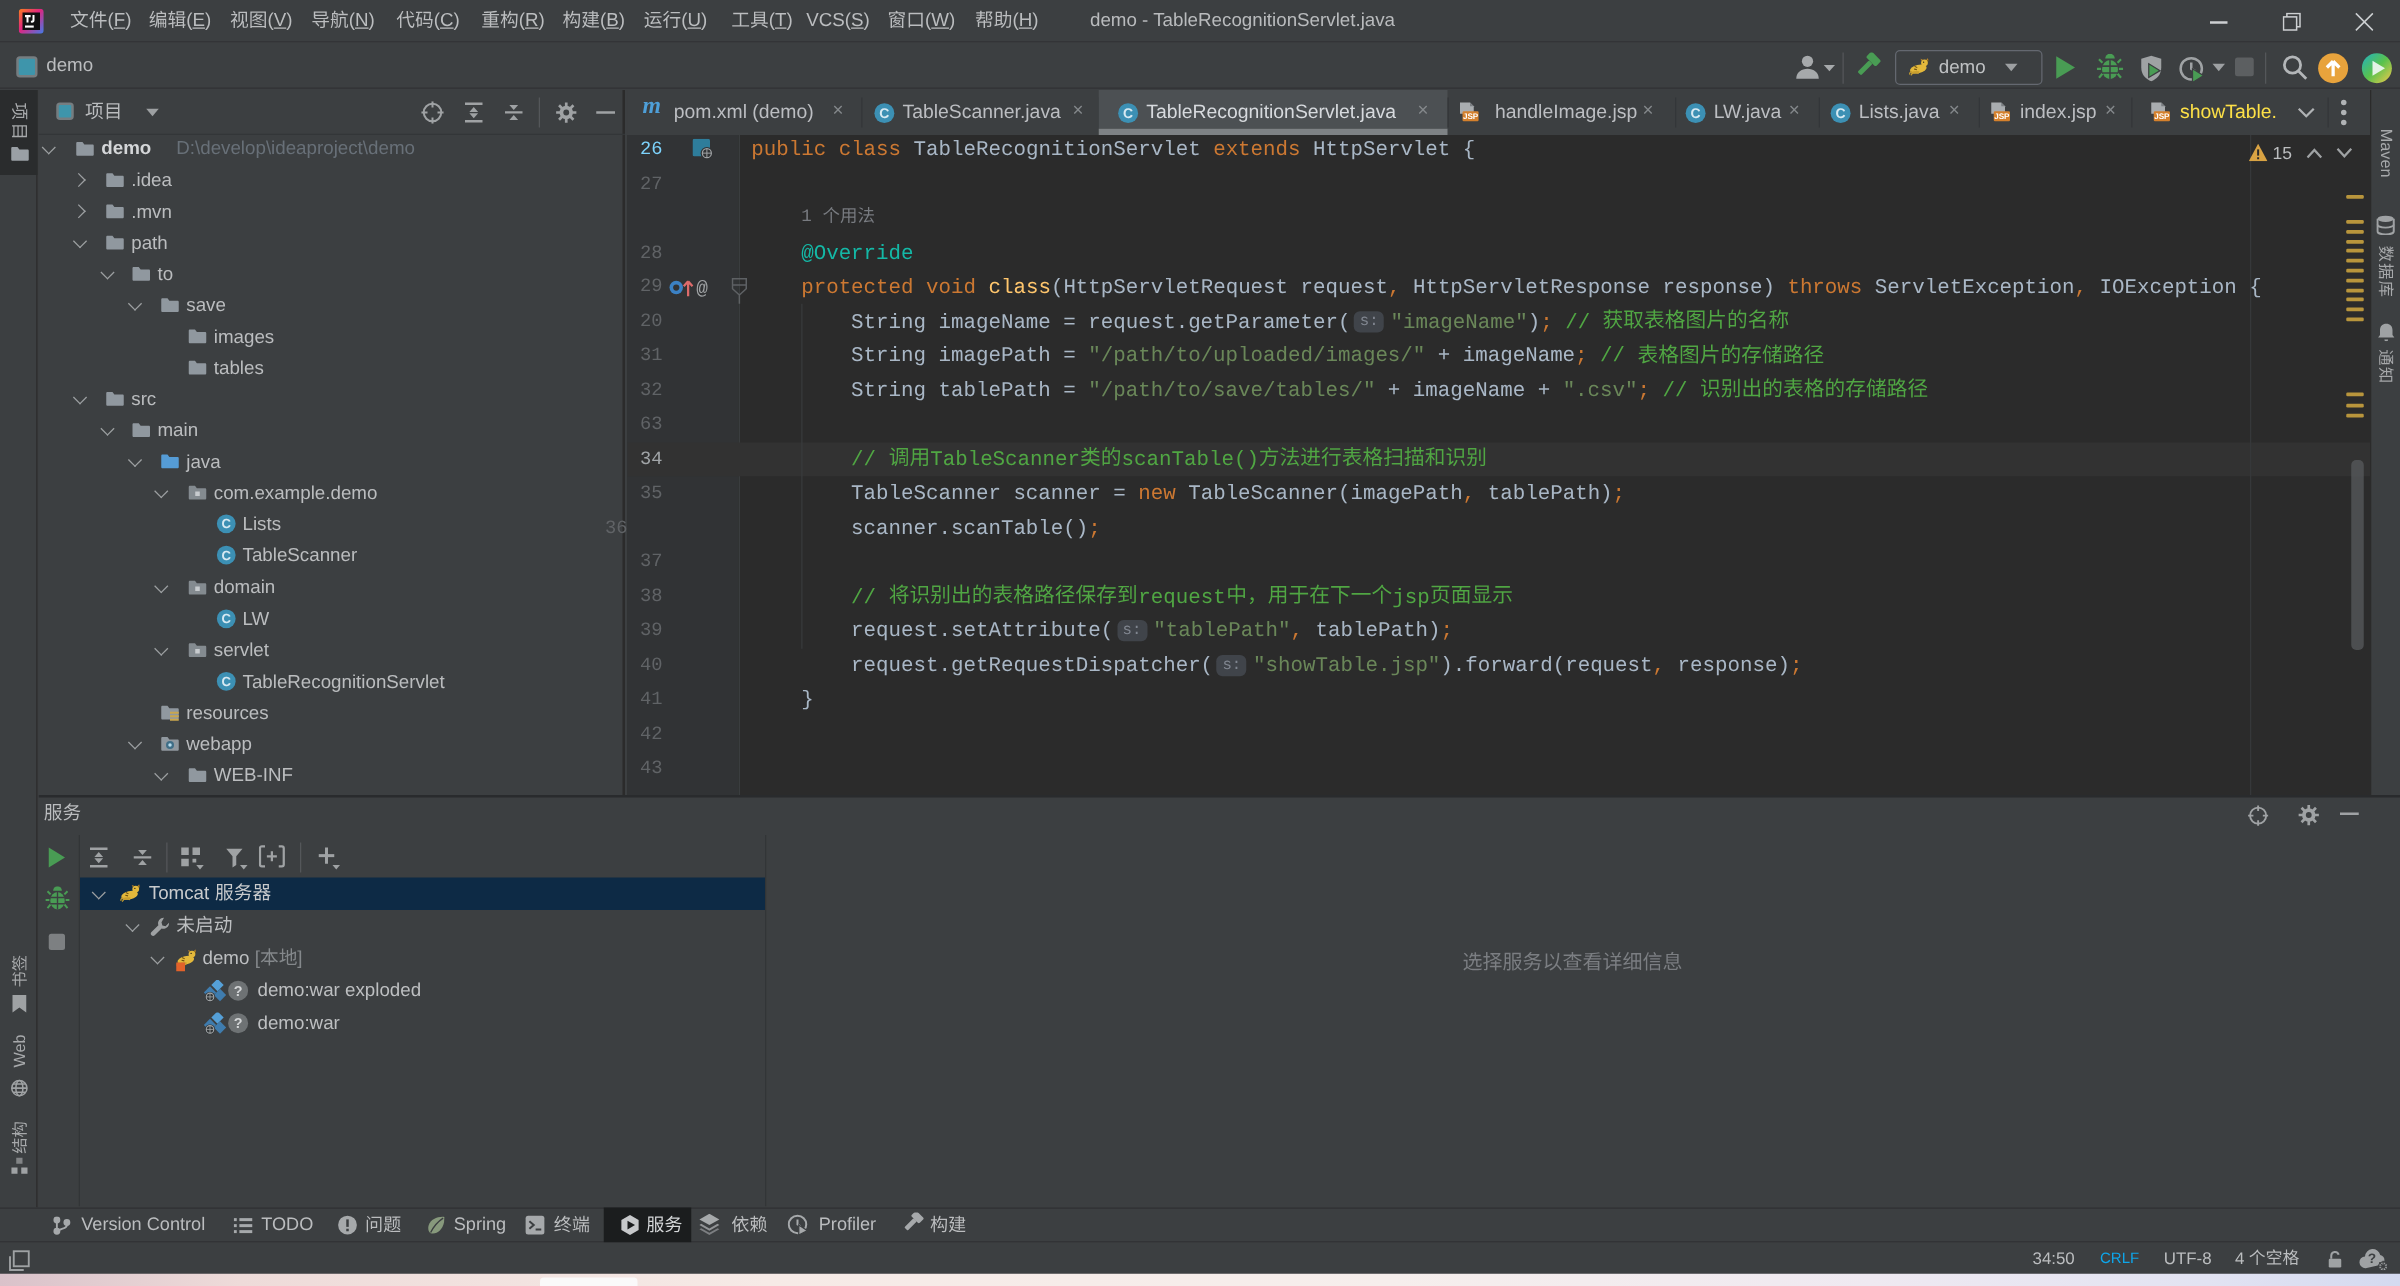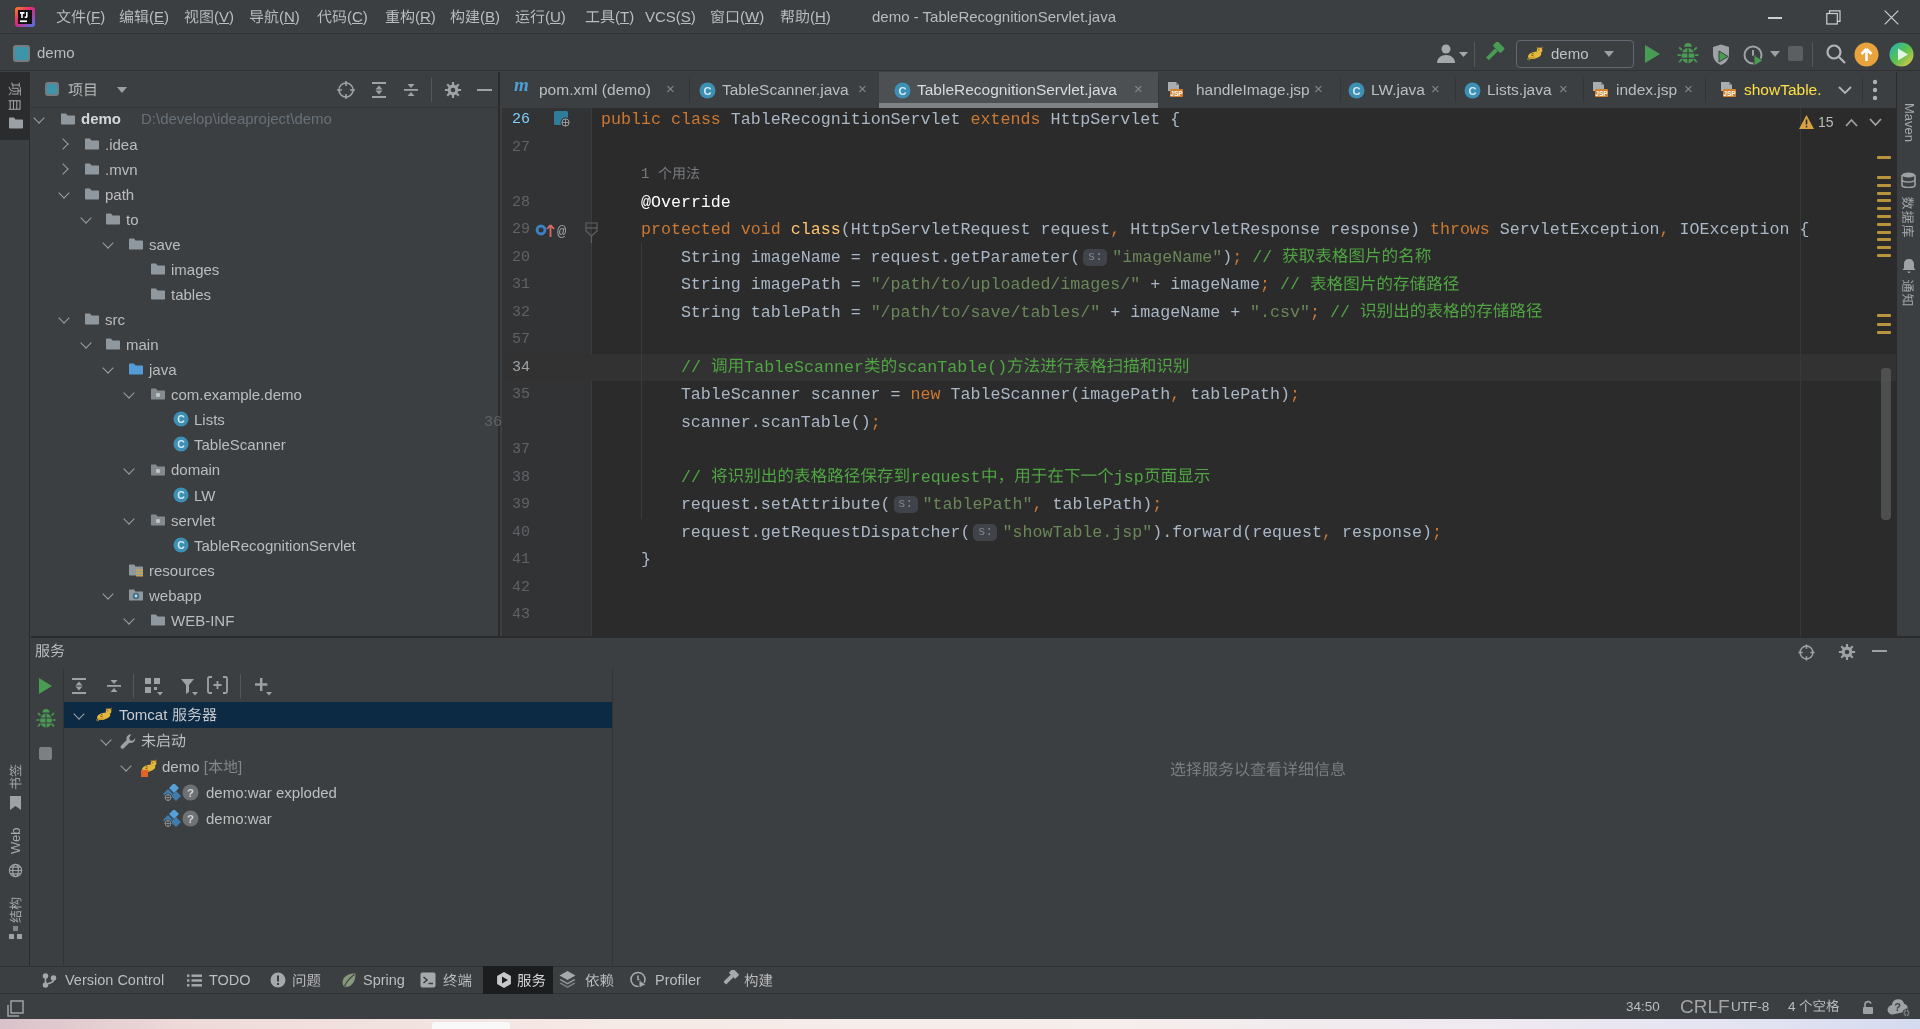--- a/index.html
+++ b/index.html
@@ -1,20 +1,20 @@
 <!DOCTYPE html>
 <html><head><meta charset="utf-8"><style>
 *{margin:0;padding:0;box-sizing:border-box}
 html,body{width:1920px;height:1029px;overflow:hidden;background:#3c3f41;
  font-family:"Liberation Sans",sans-serif;-webkit-font-smoothing:antialiased}
 .a{position:absolute}
 .k{fill:currentColor;display:inline-block;vertical-align:-0.13em}
 .mono{font-family:"Liberation Mono",monospace}
 .kw{color:#cc7832}.str{color:#6a8759}.cmt{color:#50a643}.mth{color:#ffc66d}
-.ann{color:#ffffff}.pn{color:#cc7832}
+.ann{color:#14b8a6}.pn{color:#cc7832}
 .pill{display:inline-block;width:24px;margin:0 5px 0 3px;text-align:center;border-radius:5px;
  background:#40444a;color:#808690;font-size:12.5px;line-height:17px;height:17px;vertical-align:2px;
  font-family:"Liberation Mono",monospace}
 .ln{position:absolute;color:#606366;font-family:"Liberation Mono",monospace;font-size:15px;width:28px;text-align:right}
 .cl{position:absolute;left:601px;height:27.5px;line-height:27.5px;white-space:pre;
  font-family:"Liberation Mono",monospace;font-size:16.65px;color:#a9b7c6}
 .tabt{position:absolute;top:0;height:35px;line-height:35px;font-size:15.5px;color:#bcbec2;white-space:pre}
 .x{position:absolute;top:72px;height:35px;line-height:34px;font-size:15px;color:#84888b}
 .trt{position:absolute;height:25px;line-height:25px;font-size:15px;color:#bbbdbf;white-space:pre}
 .svt{position:absolute;height:26px;line-height:26px;font-size:15px;color:#bdbfc1;white-space:pre}
@@ -535,21 +535,21 @@
 <div class="a" style="left:502px;top:353.5px;width:1394px;height:27.5px;background:#323232"></div>
 <div class="a" style="left:641px;top:243px;width:1px;height:276px;background:#393b3d"></div>
 <div class="a" style="left:1800px;top:108px;width:1px;height:528px;background:#36383a"></div>
 <div class="ln" style="left:502px;top:106.0px;line-height:27.5px;color:#7dd3fc">26</div>
 <div class="ln" style="left:502px;top:133.5px;line-height:27.5px;color:#606366">27</div>
 <div class="ln" style="left:502px;top:188.5px;line-height:27.5px;color:#606366">28</div>
 <div class="ln" style="left:502px;top:216.0px;line-height:27.5px;color:#606366">29</div>
 <div class="ln" style="left:502px;top:243.5px;line-height:27.5px;color:#606366">20</div>
 <div class="ln" style="left:502px;top:271.0px;line-height:27.5px;color:#606366">31</div>
 <div class="ln" style="left:502px;top:298.5px;line-height:27.5px;color:#606366">32</div>
-<div class="ln" style="left:502px;top:326.0px;line-height:27.5px;color:#606366">57</div>
+<div class="ln" style="left:502px;top:326.0px;line-height:27.5px;color:#606366">63</div>
 <div class="ln" style="left:502px;top:353.5px;line-height:27.5px;color:#a1a5a8">34</div>
 <div class="ln" style="left:502px;top:381.0px;line-height:27.5px;color:#606366">35</div>
 <div class="ln" style="left:474px;top:408.5px;line-height:27.5px;color:#606366">36</div>
 <div class="ln" style="left:502px;top:436.0px;line-height:27.5px;color:#606366">37</div>
 <div class="ln" style="left:502px;top:463.5px;line-height:27.5px;color:#606366">38</div>
 <div class="ln" style="left:502px;top:491.0px;line-height:27.5px;color:#606366">39</div>
 <div class="ln" style="left:502px;top:518.5px;line-height:27.5px;color:#606366">40</div>
 <div class="ln" style="left:502px;top:546.0px;line-height:27.5px;color:#606366">41</div>
 <div class="ln" style="left:502px;top:573.5px;line-height:27.5px;color:#606366">42</div>
 <div class="ln" style="left:502px;top:601.0px;line-height:27.5px;color:#606366">43</div>
@@ -901,21 +901,21 @@
 <div class="a" style="left:744px;top:966px;height:28px;line-height:28px;color:#bbbdbf"><svg class="k" style="width:29.0px;height:14.5px;" viewBox="0 0 2000 1000" preserveAspectRatio="xMinYMin meet">
       <use href="#c49" x="0"></use>
       <use href="#c35" x="1000"></use>
     </svg></div>
 <div class="a" style="left:0;top:994px;width:1920px;height:25px;background:#3c3f41"></div>
 <svg class="a" style="left:7px;top:1000px" width="17" height="17" viewBox="0 0 17 17" fill="none" stroke="#9fa2a4" stroke-width="1.5">
 <rect x="4" y="1" width="12" height="12"></rect>
     <path d="M1 5v11h11"></path>
   </svg>
 <div class="a" style="left:1626px;top:994px;height:25px;line-height:25px;font-size:13.5px;color:#bbbdbf">34:50</div>
-<div class="a" style="left:1680px;top:994px;height:25px;line-height:25px;font-size:19px;color:#a3a3a3">CRLF</div>
+<div class="a" style="left:1680px;top:994px;height:25px;line-height:25px;font-size:12px;color:#0ea5e9">CRLF</div>
 <div class="a" style="left:1731px;top:994px;height:25px;line-height:25px;font-size:13.5px;color:#bbbdbf">UTF-8</div>
 <div class="a" style="left:1788px;top:994px;height:25px;line-height:25px;font-size:13.5px;color:#bbbdbf">4 <svg class="k" style="width:40.5px;height:13.5px;" viewBox="0 0 3000 1000" preserveAspectRatio="xMinYMin meet">
       <use href="#c2" x="0"></use>
       <use href="#c62" x="1000"></use>
       <use href="#c51" x="2000"></use>
     </svg></div>
 <svg class="a" style="left:1859px;top:1000px" width="15" height="15" viewBox="0 0 15 15" fill="#9fa2a4">
 <rect x="4" y="7" width="10" height="7" rx="1"></rect>
     <path d="M6 7V4.5a3 3 0 015.9-.7" stroke="#9fa2a4" stroke-width="1.6" fill="none"></path>
   </svg>

